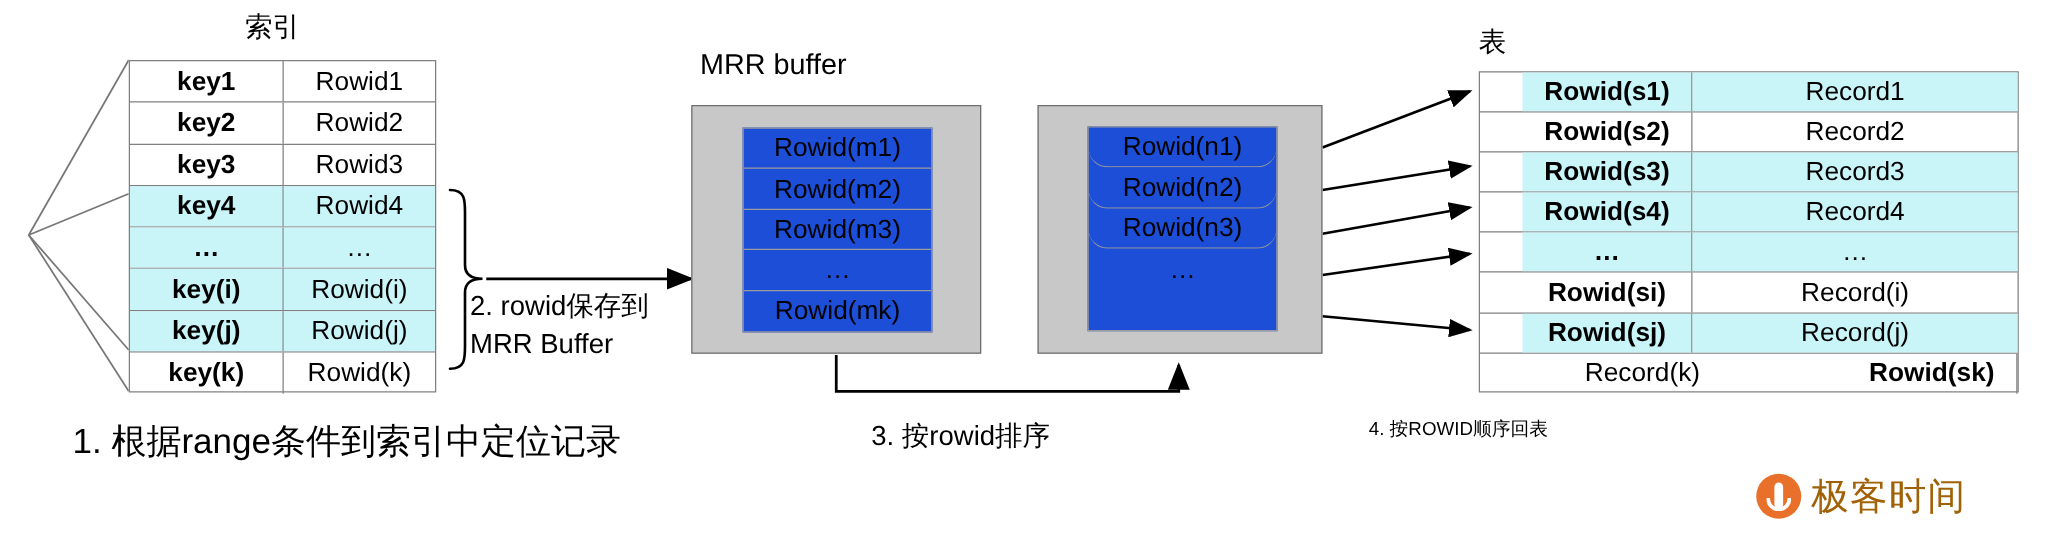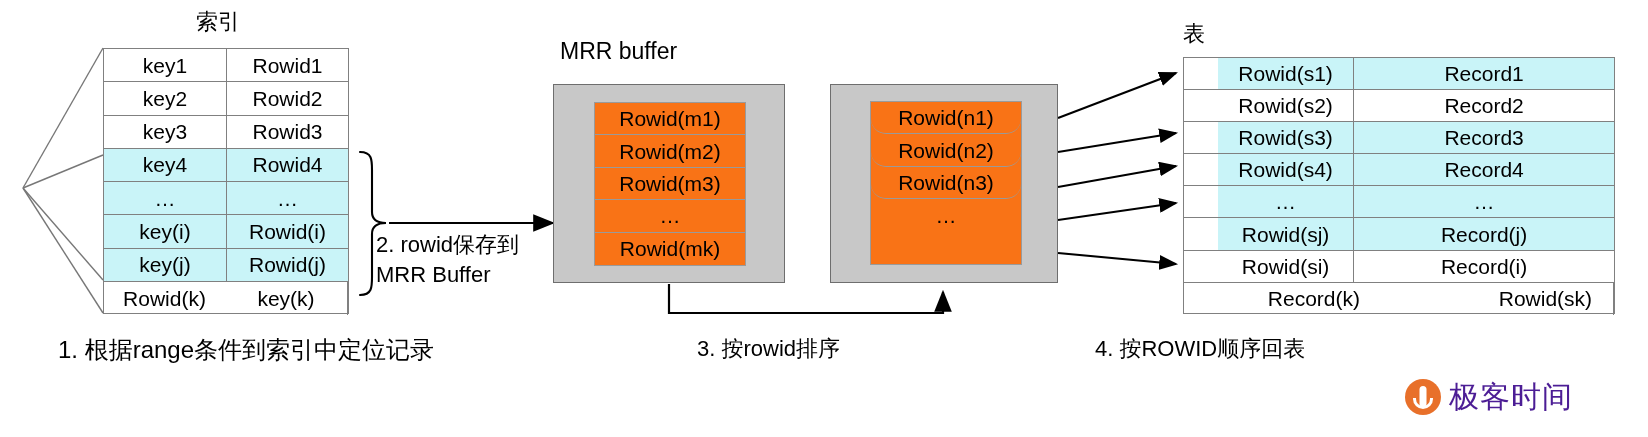--- a/index.html
+++ b/index.html
@@ -10,75 +10,75 @@
   svg.lines{position:absolute;left:0;top:0;width:1648px;height:437px;pointer-events:none;}
 
   
   .dtable{position:absolute;border:1px solid #808080;border-collapse:collapse;
           background:#fff;box-sizing:border-box;}
   .dtable .trow{display:flex;box-sizing:border-box;border-bottom:1px solid #808080;}
   .dtable .trow:last-child{border-bottom:none;}
   .dtable .tcell{box-sizing:border-box;display:flex;align-items:center;
                  justify-content:center;font-size:21px;line-height:1;
                  letter-spacing:0px;}
-  .dtable .tcell.first{border-right:1px solid #808080;}
+  .dtable .tcell.first{border-right:1px solid #808080;font-weight:bold;}
   .hl{background:#c9f4f8;}
 
   
   #index-table{left:103px;top:48px;width:246px;height:266px;}
   #index-table .trow{height:33.25px;}
   #index-table .tcell.first{width:123px;}
   #index-table .tcell.second{width:121px;}
 
   
   #record-table{left:1183px;top:57px;width:432px;height:257px;}
   #record-table .trow{height:32.1px;}
   #record-table .tcell.first{width:156px;margin-left:34px;}
   #record-table .tcell.second{width:298px;}
 
   
   .buffer-outer{position:absolute;background:#c8c8c8;border:1px solid #6e6e6e;
                 box-sizing:border-box;}
-  .buffer-inner{position:absolute;background:#f97316;border:1px solid #9a9a9a;
+  .buffer-inner{position:absolute;background:#1d4ed8;border:1px solid #9a9a9a;
                 box-sizing:border-box;}
   .buffer-inner .brow{box-sizing:border-box;border-bottom:1px solid #9a9a9a;
                       display:flex;align-items:center;justify-content:center;
                       font-size:21px;line-height:1;}
   .buffer-inner .brow:last-child{border-bottom:none;}
 
   #mrr-buffer-1{left:553px;top:84px;width:232px;height:199px;}
   #mrr-buffer-1 .buffer-inner{left:40px;top:17px;width:152px;height:164px;}
   #mrr-buffer-1 .brow{height:32.4px;}
 
   #mrr-buffer-2{left:830px;top:84px;width:228px;height:199px;}
   #mrr-buffer-2 .buffer-inner{left:39px;top:16px;width:152px;height:164px;}
   #mrr-buffer-2 .brow{height:32.4px;border-radius:15px;}
 
   
   .lbl{position:absolute;font-size:22px;line-height:1.25;white-space:pre;}
   #index-title{left:196px;top:8px;font-size:22px;}
   #table-title{left:1183px;top:20px;font-size:22px;}
   #mrr-buffer-title{left:560px;top:37px;font-size:23px;}
   #step2-label{left:376px;top:230px;font-size:22px;line-height:1.35;}
-  #step1-caption{left:58px;top:335px;font-size:24px;}
+  #step1-caption{left:58px;top:335px;font-size:28px;}
   #step3-caption{left:697px;top:335px;font-size:22px;}
-  #step4-caption{left:1095px;top:335px;font-size:22px;}
+  #step4-caption{left:1095px;top:335px;font-size:15px;}
 
   
   #logo{position:absolute;left:1405px;top:375px;width:215px;height:44px;
         display:flex;align-items:center;}
   #logo .logo-mark{position:relative;width:36px;height:36px;border-radius:50%;
         background:#e8702a;margin-right:8px;flex:0 0 auto;}
   #logo .logo-mark:after{content:"";position:absolute;left:50%;top:7px;
         transform:translateX(-50%);width:7px;height:21px;border-radius:4px;
         background:#fff;}
   #logo .logo-mark:before{content:"";position:absolute;left:8px;top:19px;
         width:20px;height:11px;border:3px solid #fff;border-top:none;
         border-radius:0 0 12px 12px;box-sizing:border-box;}
-  #logo .logo-text{font-size:30px;color:#4c1d95;letter-spacing:1px;
+  #logo .logo-text{font-size:30px;color:#a16207;letter-spacing:1px;
         font-family:Liberation Serif, serif;}
 </style>
 </head>
 <body>
 
 <div class="stage">
 
   <svg class="lines" viewBox="0 0 1648 437">
     <defs>
       <marker id="ah" markerWidth="10" markerHeight="8" refX="9" refY="4" orient="auto" markerUnits="strokeWidth">
@@ -143,22 +143,22 @@
     </div>
     <div class="trow">
       <div class="tcell first hl">key(i)</div>
       <div class="tcell second hl">Rowid(i)</div>
     </div>
     <div class="trow">
       <div class="tcell first hl">key(j)</div>
       <div class="tcell second hl">Rowid(j)</div>
     </div>
     <div class="trow">
+      <div class="tcell first">key(k)</div>
       <div class="tcell second">Rowid(k)</div>
-      <div class="tcell first">key(k)</div>
     </div>
   </div>
 
   <div class="lbl" id="step2-label">2. rowid保存到
 MRR Buffer</div>
 
   <div class="lbl" id="mrr-buffer-title">MRR buffer</div>
 
   <div class="buffer-outer" id="mrr-buffer-1">
     <div class="buffer-inner">
@@ -196,26 +196,26 @@
     </div>
     <div class="trow">
       <div class="tcell first hl">Rowid(s4)</div>
       <div class="tcell second hl">Record4</div>
     </div>
     <div class="trow">
       <div class="tcell first hl">…</div>
       <div class="tcell second hl">…</div>
     </div>
     <div class="trow">
+      <div class="tcell first">Rowid(si)</div>
+      <div class="tcell second">Record(i)</div>
+    </div>
+    <div class="trow">
       <div class="tcell first hl">Rowid(sj)</div>
       <div class="tcell second hl">Record(j)</div>
-    </div>
-    <div class="trow">
-      <div class="tcell first">Rowid(si)</div>
-      <div class="tcell second">Record(i)</div>
     </div>
     <div class="trow">
       <div class="tcell second">Record(k)</div>
       <div class="tcell first">Rowid(sk)</div>
     </div>
   </div>
 
   <div class="lbl" id="step1-caption">1. 根据range条件到索引中定位记录</div>
   <div class="lbl" id="step3-caption">3. 按rowid排序</div>
   <div class="lbl" id="step4-caption">4. 按ROWID顺序回表</div>

